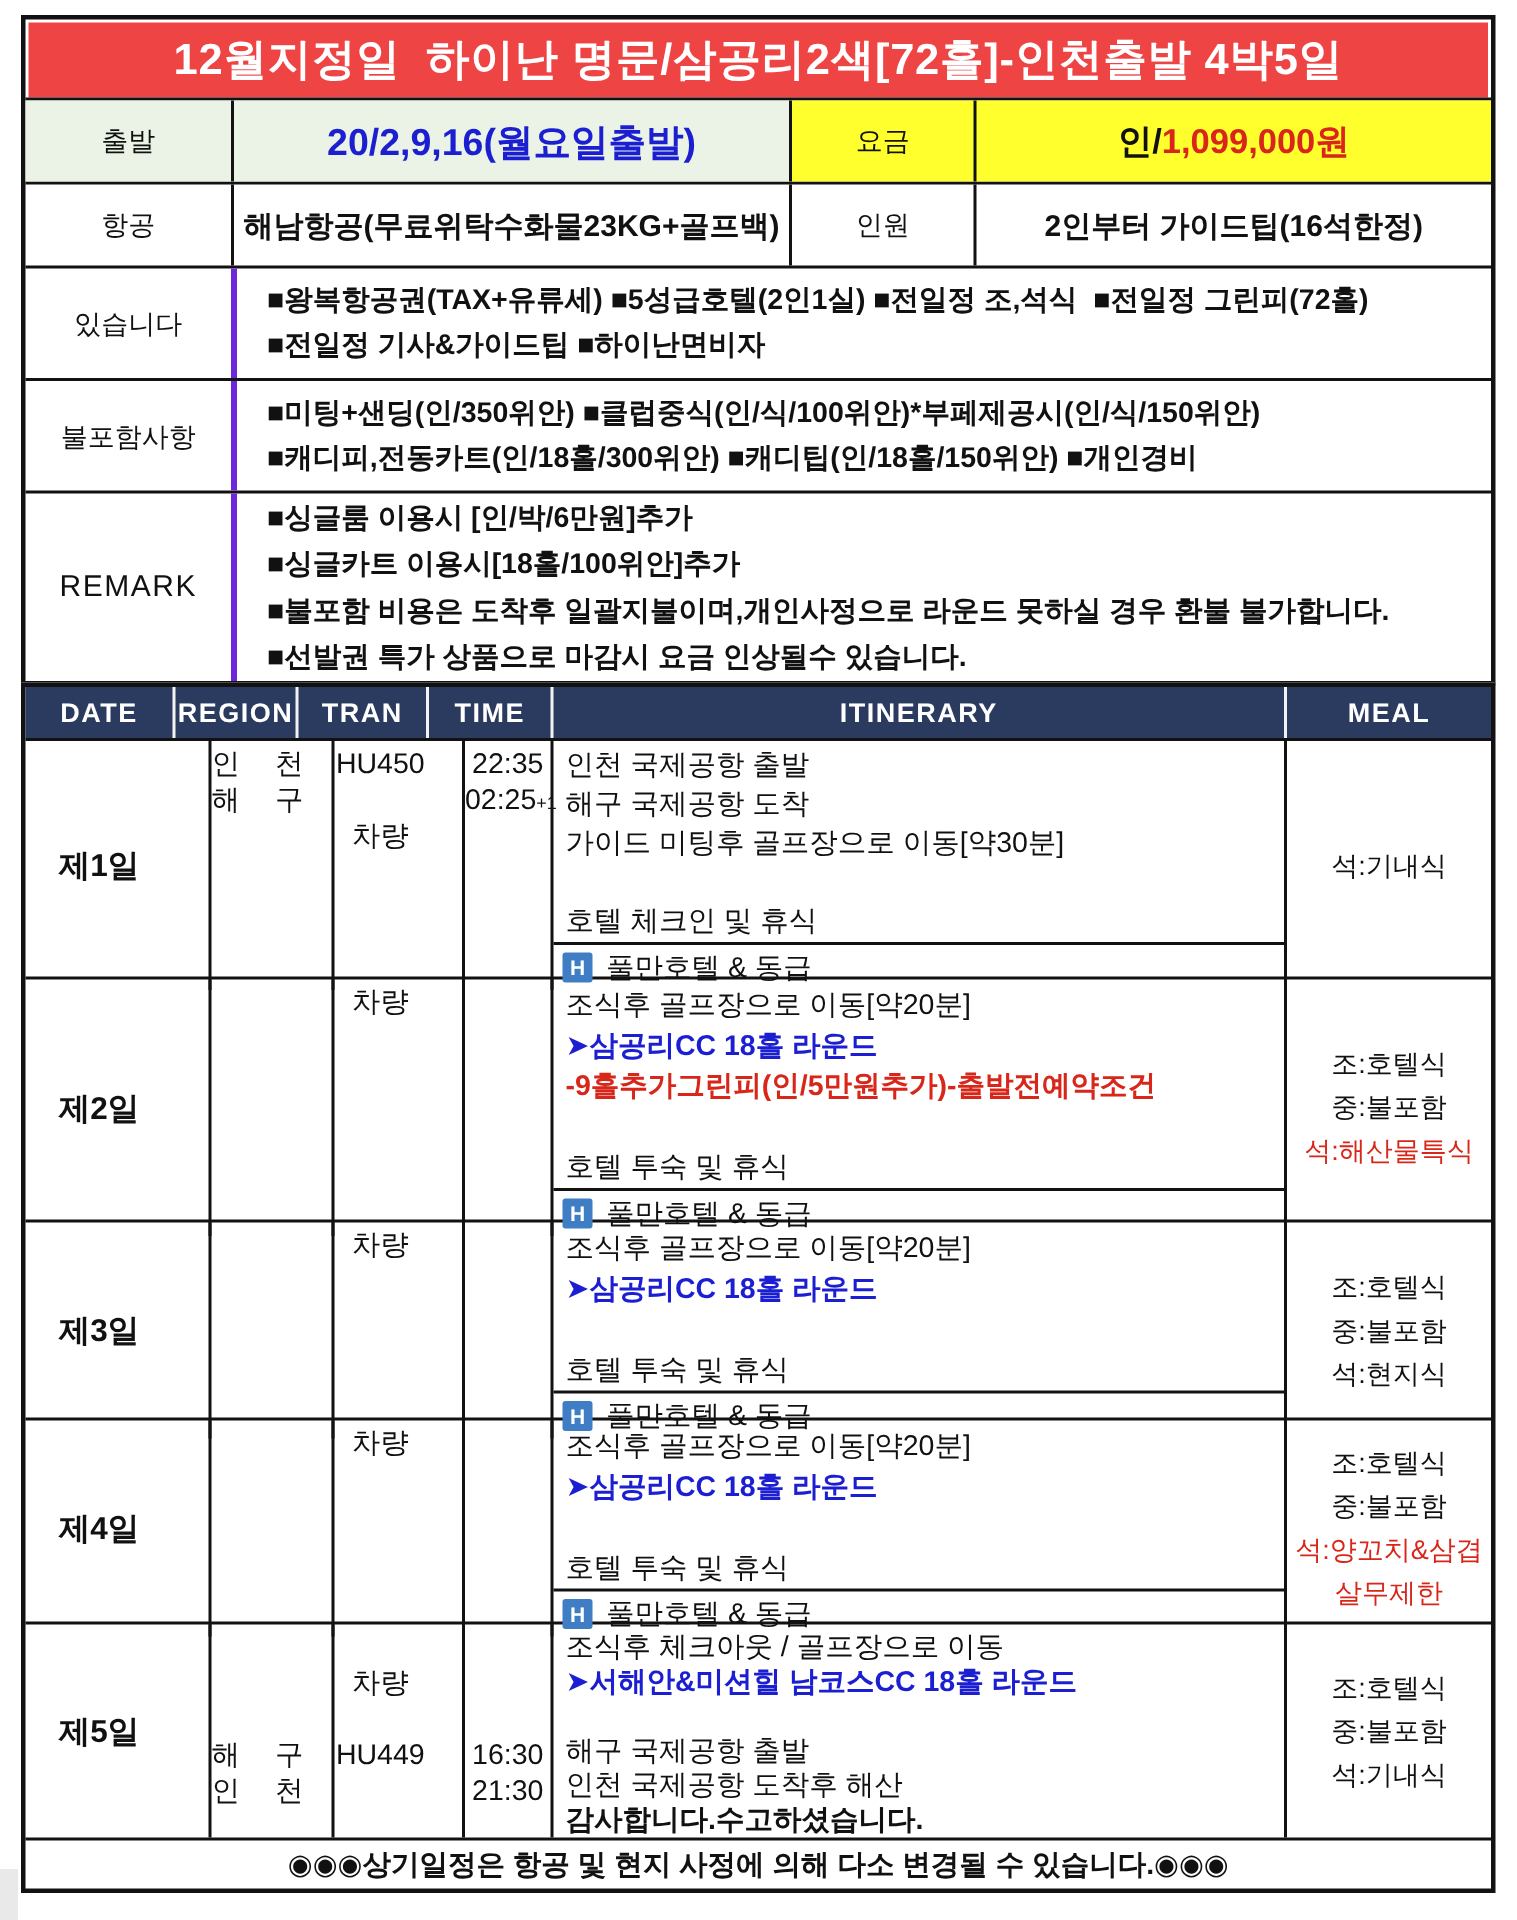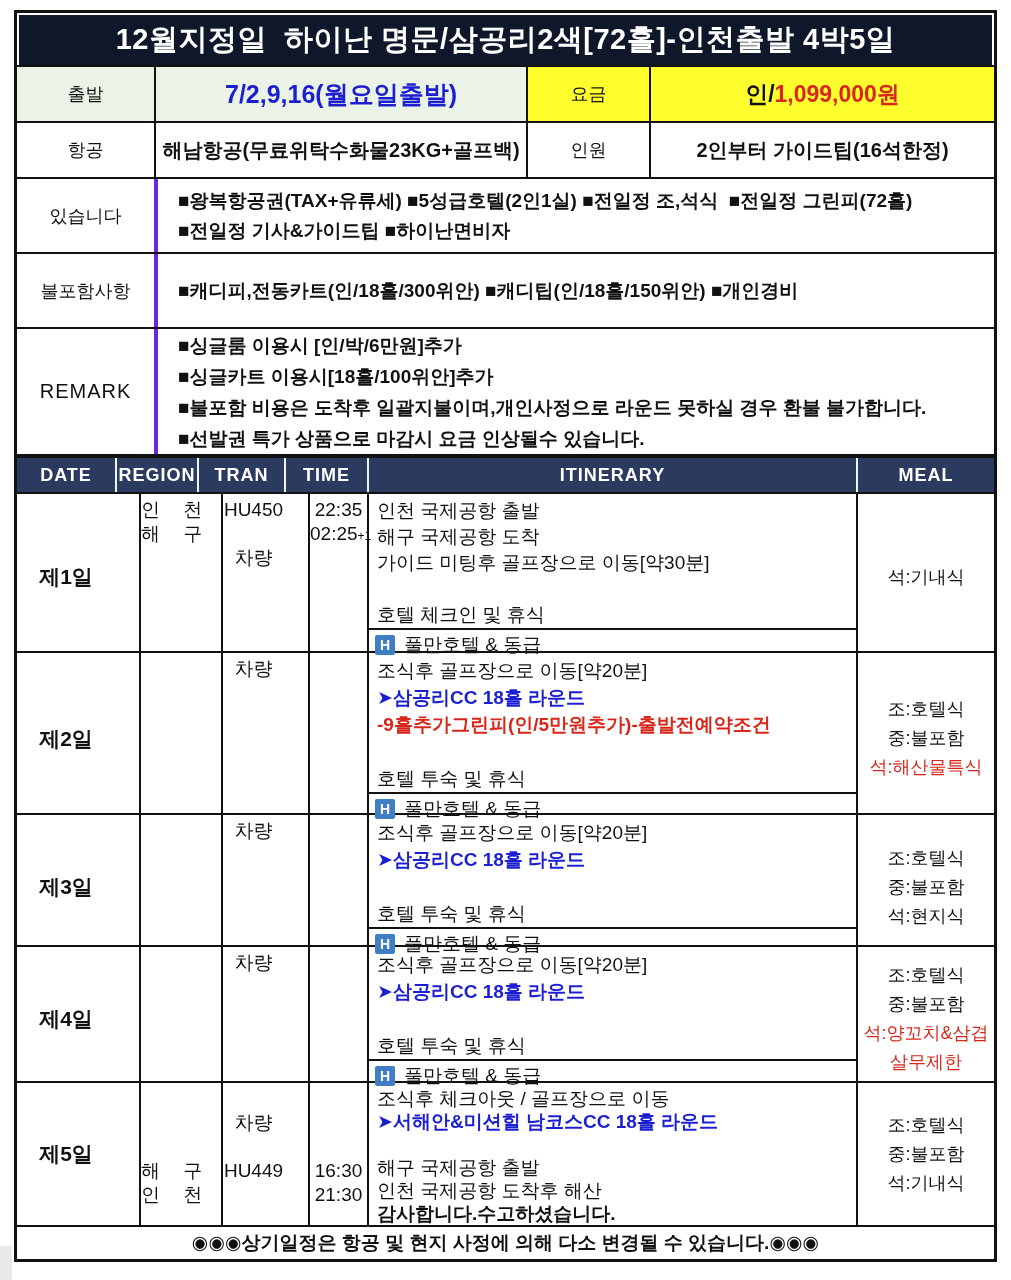--- a/index.html
+++ b/index.html
@@ -3,21 +3,21 @@
 <meta charset="utf-8">
 <style>
   html,body { margin:0; padding:0; }
   body {
     width:1011px; height:1280px; background:#ffffff; position:relative;
     font-family:"Liberation Sans","DejaVu Sans",sans-serif; color:#111;
   }
   
   .tbl1 { position:absolute; left:14px; top:10px; width:983px; box-sizing:border-box;
           border:3px solid #121212; background:#fff; }
-  .title-bar { height:50px; margin:2px 2px 0 2px; background:#0f172a; color:#fff;
+  .title-bar { height:50px; margin:2px 2px 0 2px; background:#ef4444; color:#fff;
                display:flex; align-items:center; justify-content:center;
                font-size:29px; font-weight:bold; white-space:pre; letter-spacing:.5px; }
   .row { display:grid; border-top:2px solid #121212; box-sizing:border-box; }
   .r12 { grid-template-columns:137px 372px 123px 1fr; height:56px; }
   .rwide { grid-template-columns:137px 1fr; }
   .r3,.r4 { height:75px; }
   .r5 { height:127px; }
   .cell { display:flex; align-items:center; justify-content:center; box-sizing:border-box;
           border-left:2px solid #121212; padding:0 6px; }
   .cell:first-child { border-left:none; }
@@ -72,21 +72,21 @@
   .edge-strip { position:absolute; left:0; top:1246px; width:12px; height:34px; background:#e9e9e9; }
 </style>
 </head>
 <body>
 
 <div class="tbl1">
   <div class="title-bar">12월지정일  하이난 명문/삼공리2색[72홀]-인천출발 4박5일</div>
 
   <div class="row r12">
     <div class="cell lbl bg-green">출발</div>
-    <div class="cell bg-green date-value">7/2,9,16(월요일출발)</div>
+    <div class="cell bg-green date-value">20/2,9,16(월요일출발)</div>
     <div class="cell lbl bg-yellow">요금</div>
     <div class="cell bg-yellow fare">
         <span>인/</span>
         <span class="fare-amount">1,099,000원</span>
       </div>
   </div>
 
   <div class="row r12">
     <div class="cell lbl">항공</div>
     <div class="cell plain-value">해남항공(무료위탁수화물23KG+골프백)</div>
@@ -98,20 +98,21 @@
     <div class="cell lbl">있습니다</div>
     <div class="lines">
       <div class="line inc-line">■왕복항공권(TAX+유류세) ■5성급호텔(2인1실) ■전일정 조,석식  ■전일정 그린피(72홀)</div>
       <div class="line inc-line">■전일정 기사&amp;가이드팁 ■하이난면비자</div>
     </div>
   </div>
 
   <div class="row rwide r4">
     <div class="cell lbl">불포함사항</div>
     <div class="lines">
+      <div class="line inc-line">■미팅+샌딩(인/350위안) ■클럽중식(인/식/100위안)*부페제공시(인/식/150위안)</div>
       <div class="line inc-line">■캐디피,전동카트(인/18홀/300위안) ■캐디팁(인/18홀/150위안) ■개인경비</div>
     </div>
   </div>
 
   <div class="row rwide r5">
     <div class="cell lbl remark-lbl">REMARK</div>
     <div class="lines">
       <div class="line remark-line">■싱글룸 이용시 [인/박/6만원]추가</div>
       <div class="line remark-line">■싱글카트 이용시[18홀/100위안]추가</div>
       <div class="line remark-line">■불포함 비용은 도착후 일괄지불이며,개인사정으로 라운드 못하실 경우 환불 불가합니다.</div>

